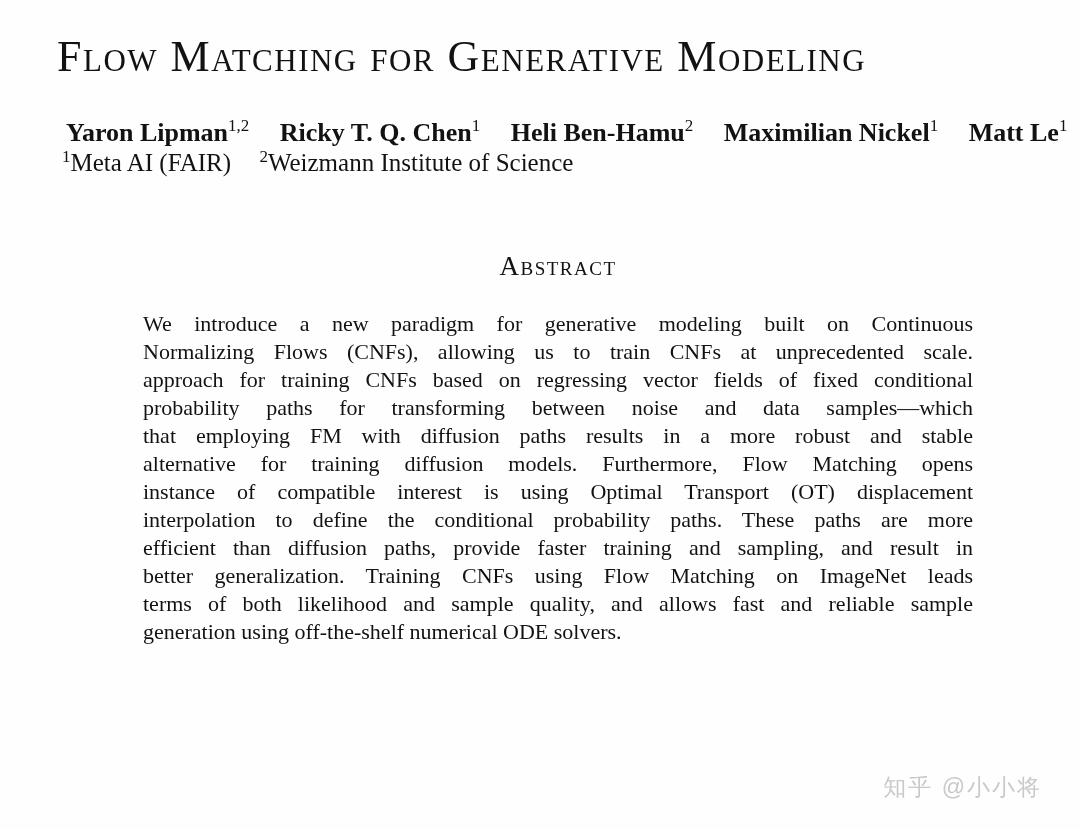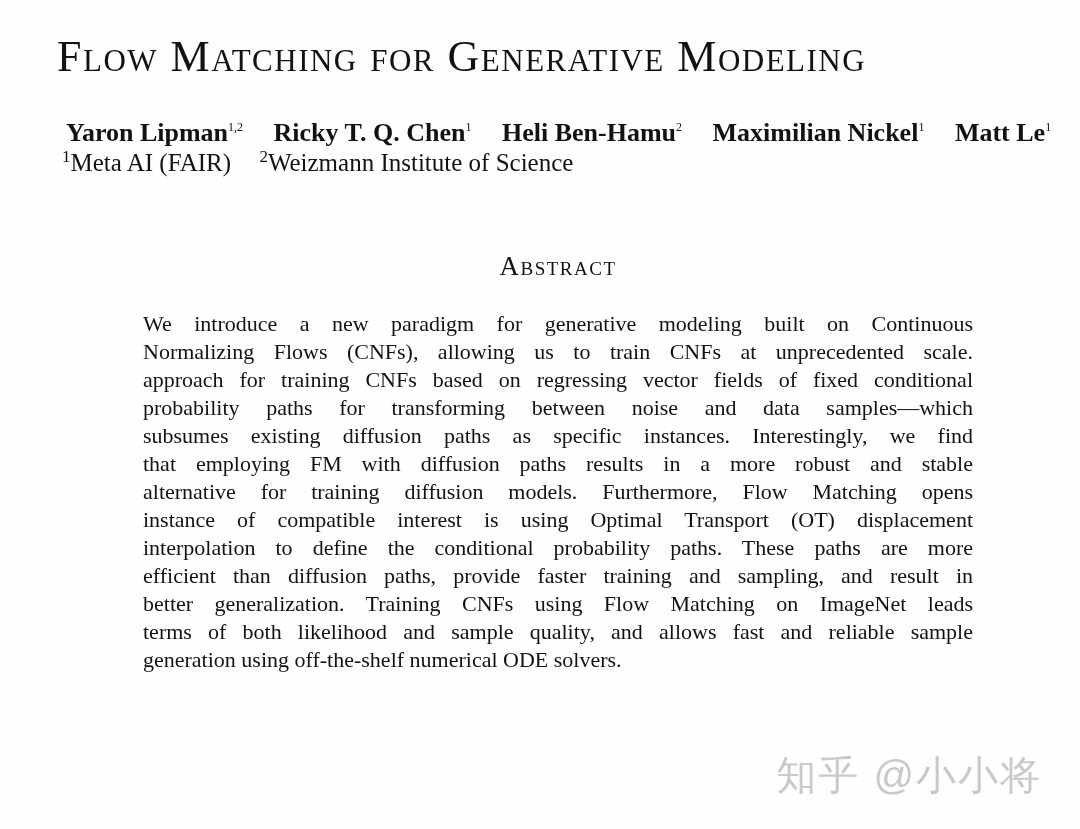--- a/index.html
+++ b/index.html
@@ -29,21 +29,21 @@
   .authors {
     margin-top: 34px;
     padding-left: 66px;
     font-size: 26px;
     font-weight: bold;
     white-space: nowrap;
   }
   .author { margin-right: 24px; }
   .authors sup {
     font-weight: normal;
-    font-size: 12px;
+    font-size: 17px;
     line-height: 0;
   }
   .affils {
     margin-top: 1px;
     padding-left: 62px;
     font-size: 25px;
     white-space: nowrap;
   }
   .affil { margin-right: 22px; }
   .affils sup {
@@ -76,21 +76,21 @@
     height: 28px;
     overflow: hidden;
   }
   .abs-line:last-child {
     text-align-last: left;
   }
   .watermark {
     position: absolute;
     right: 38px;
     bottom: 26px;
-    font-size: 40px;
+    font-size: 23px;
     letter-spacing: 2px;
     color: rgba(198, 198, 198, 0.95);
     font-family: "Liberation Sans", "DejaVu Sans", sans-serif;
     white-space: nowrap;
   }
 </style>
 </head>
 <body>
 
 <div class="page">
@@ -110,21 +110,20 @@
     <span class="affil"><sup>2</sup><span>Weizmann Institute of Science</span></span>
   </div>
 
   <div class="abstract-wrap">
     <h2 class="abstract-head">Abstract</h2>
     <div class="abstract-body" id="abstract-body">
         <div class="abs-line">We introduce a new paradigm for generative modeling built on Continuous</div>
         <div class="abs-line">Normalizing Flows (CNFs), allowing us to train CNFs at unprecedented scale.</div>
         <div class="abs-line">approach for training CNFs based on regressing vector fields of fixed conditional</div>
         <div class="abs-line">probability paths for transforming between noise and data samples—which</div>
-        <div class="abs-line">subsumes existing diffusion paths as specific instances.  Interestingly, we find</div>
         <div class="abs-line">that employing FM with diffusion paths results in a more robust and stable</div>
         <div class="abs-line">alternative for training diffusion models.  Furthermore, Flow Matching opens</div>
         <div class="abs-line">instance of compatible interest is using Optimal Transport (OT) displacement</div>
         <div class="abs-line">interpolation to define the conditional probability paths.  These paths are more</div>
         <div class="abs-line">efficient than diffusion paths, provide faster training and sampling, and result in</div>
         <div class="abs-line">better generalization.  Training CNFs using Flow Matching on ImageNet leads</div>
         <div class="abs-line">terms of both likelihood and sample quality, and allows fast and reliable sample</div>
         <div class="abs-line">generation using off-the-shelf numerical ODE solvers.</div>
       </div>
   </div>

